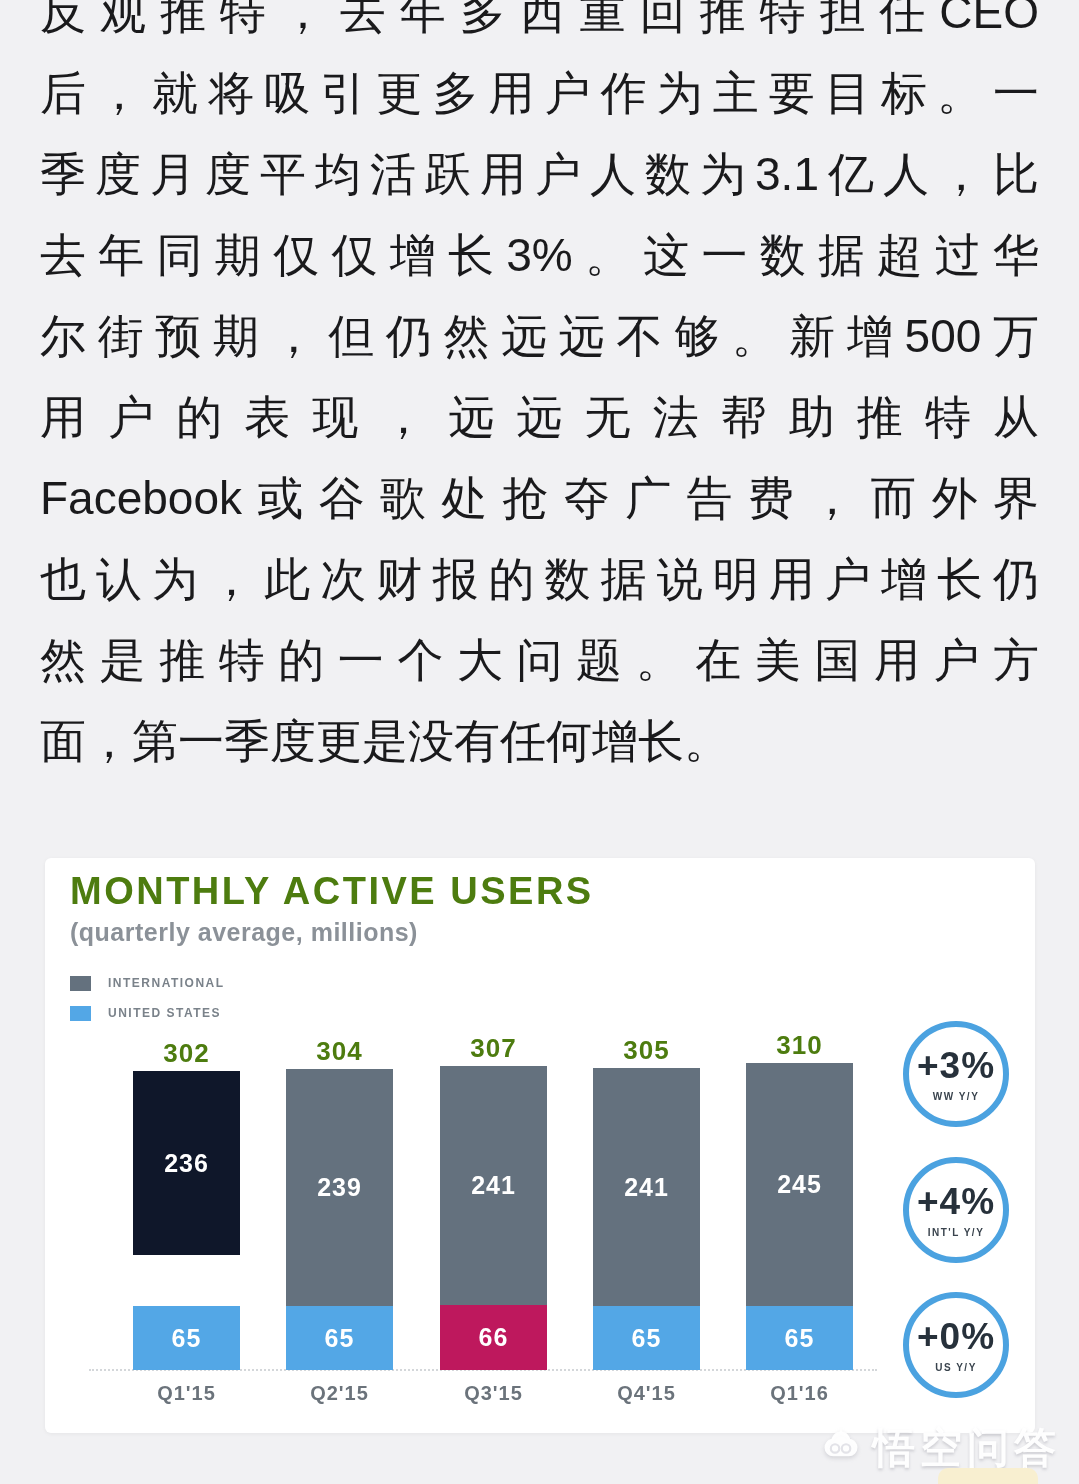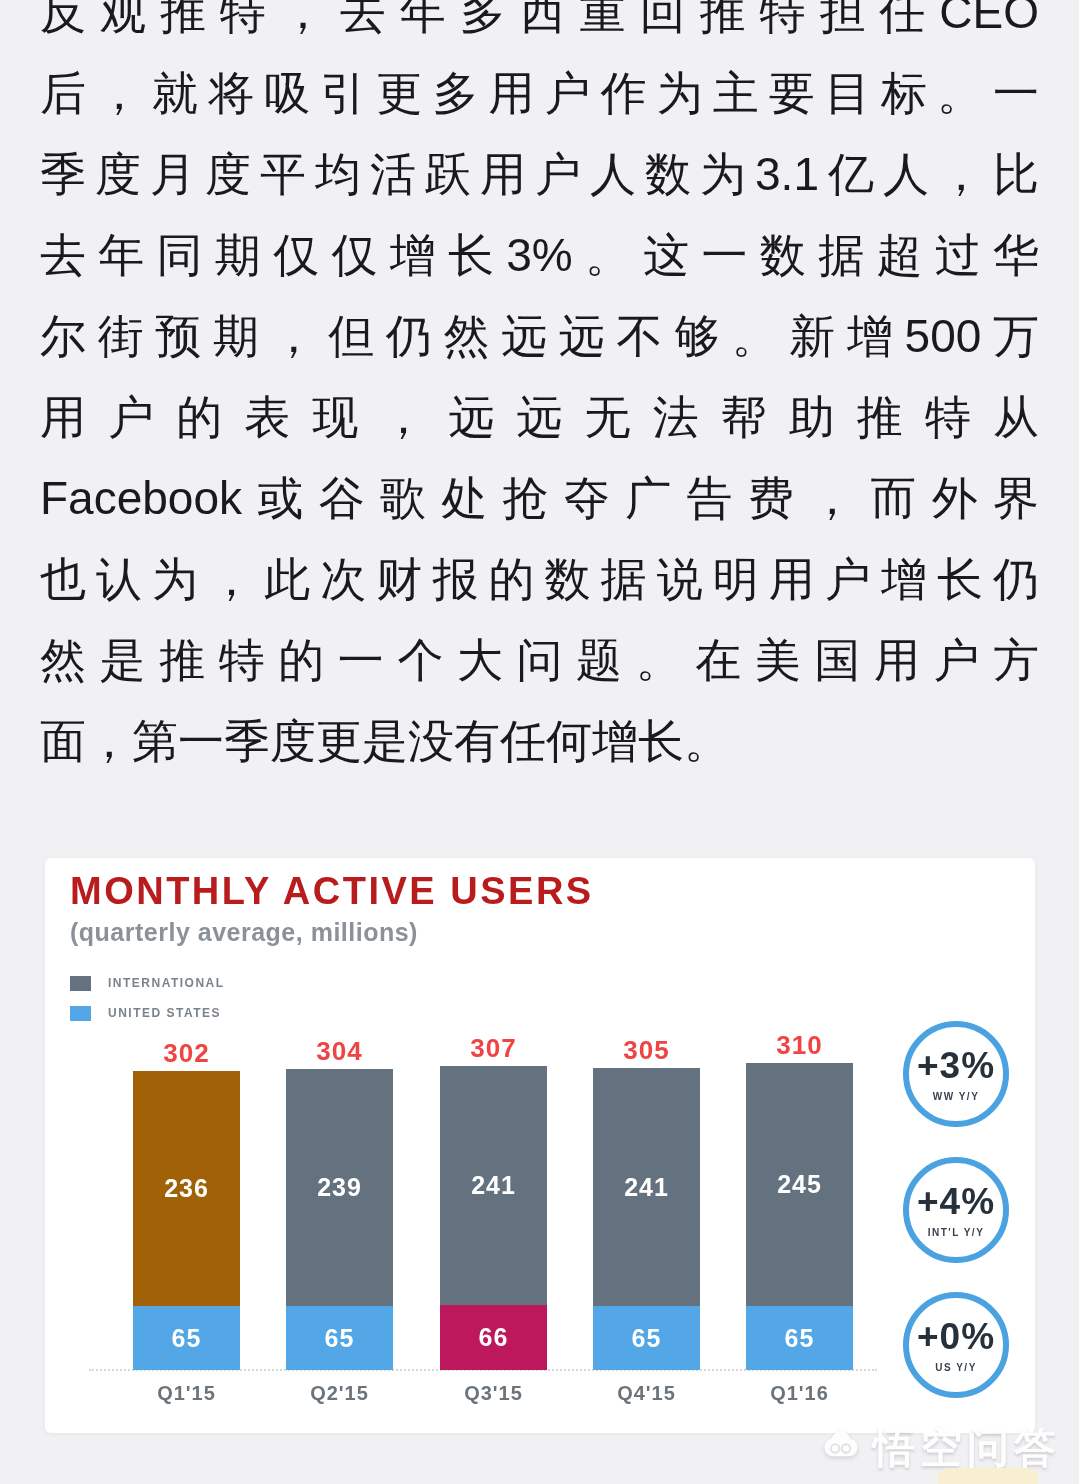--- a/index.html
+++ b/index.html
@@ -15,39 +15,39 @@
   }
   .tline{text-align:justify;text-align-last:justify;}
   .tline.last{text-align-last:left;}
   
   .card{
     position:absolute;left:45px;top:858px;width:990px;height:575px;
     background:#ffffff;border-radius:6px;box-shadow:0 1px 4px rgba(0,0,0,.05);
   }
   .chart-title{
     position:absolute;left:25px;top:12px;
-    font-size:38px;font-weight:700;letter-spacing:2.5px;color:#b91c1c;white-space:nowrap;
+    font-size:38px;font-weight:700;letter-spacing:2.5px;color:#4d7c0f;white-space:nowrap;
   }
   .chart-subtitle{
     position:absolute;left:25px;top:60px;
     font-size:25px;font-weight:700;letter-spacing:.5px;color:#8b9198;white-space:nowrap;
   }
   .legend{position:absolute;left:25px;top:110px;}
   .legend-item{display:flex;align-items:center;height:30px;}
   .legend-swatch{width:21px;height:15px;margin-right:17px;flex:0 0 auto;}
   .legend-label{font-size:12px;font-weight:700;letter-spacing:1.5px;color:#7a828a;}
   .plot{position:absolute;left:0;top:0;width:100%;height:100%;}
   .baseline{
     position:absolute;left:44px;top:511px;width:788px;height:0;
     border-top:2px dotted #d4d7da;
   }
   .bar{position:absolute;}
   .bar-total{
     position:absolute;left:0;top:-33px;width:100%;text-align:center;
-    font-size:26px;font-weight:700;letter-spacing:1px;color:#ef4444;
+    font-size:26px;font-weight:700;letter-spacing:1px;color:#4d7c0f;
   }
   .seg{
     position:absolute;left:0;width:100%;
     display:flex;align-items:center;justify-content:center;
     font-size:25px;font-weight:700;letter-spacing:1px;color:#ffffff;
   }
   .xlabel{
     position:absolute;left:-20px;width:147px;text-align:center;
     font-size:20px;font-weight:600;letter-spacing:1px;color:#6b737b;
   }
@@ -100,21 +100,21 @@
       </div>
       <div class="legend-item">
         <div class="legend-swatch" style="background: rgb(83, 167, 230);"></div>
         <div class="legend-label">UNITED STATES</div>
       </div>
     </div>
   <div class="plot">
     <div class="baseline"></div>
   <div class="bar" style="left: 88px; top: 213px; width: 107px; height: 299px;">
         <div class="bar-total">302</div>
-        <div class="seg" style="top: 0px; height: 235px; background: #a16207;">236</div>
+        <div class="seg" style="top: 0px; height: 184px; background: #0f172a;">236</div>
         <div class="seg" style="top: 235px; height: 64px; background: rgb(83, 167, 230);">65</div>
         <div class="xlabel" style="top: 311px;">Q1'15</div>
       </div>
       <div class="bar" style="left: 241px; top: 211px; width: 107px; height: 215px;">
         <div class="bar-total">304</div>
         <div class="seg" style="top: 0px; height: 237px; background: rgb(100, 113, 126);">239</div>
         <div class="seg" style="top: 237px; height: 64px; background: rgb(83, 167, 230);">65</div>
         <div class="xlabel" style="top: 313px;">Q2'15</div>
       </div>
       <div class="bar" style="left: 395px; top: 208px; width: 107px; height: 304px;">

